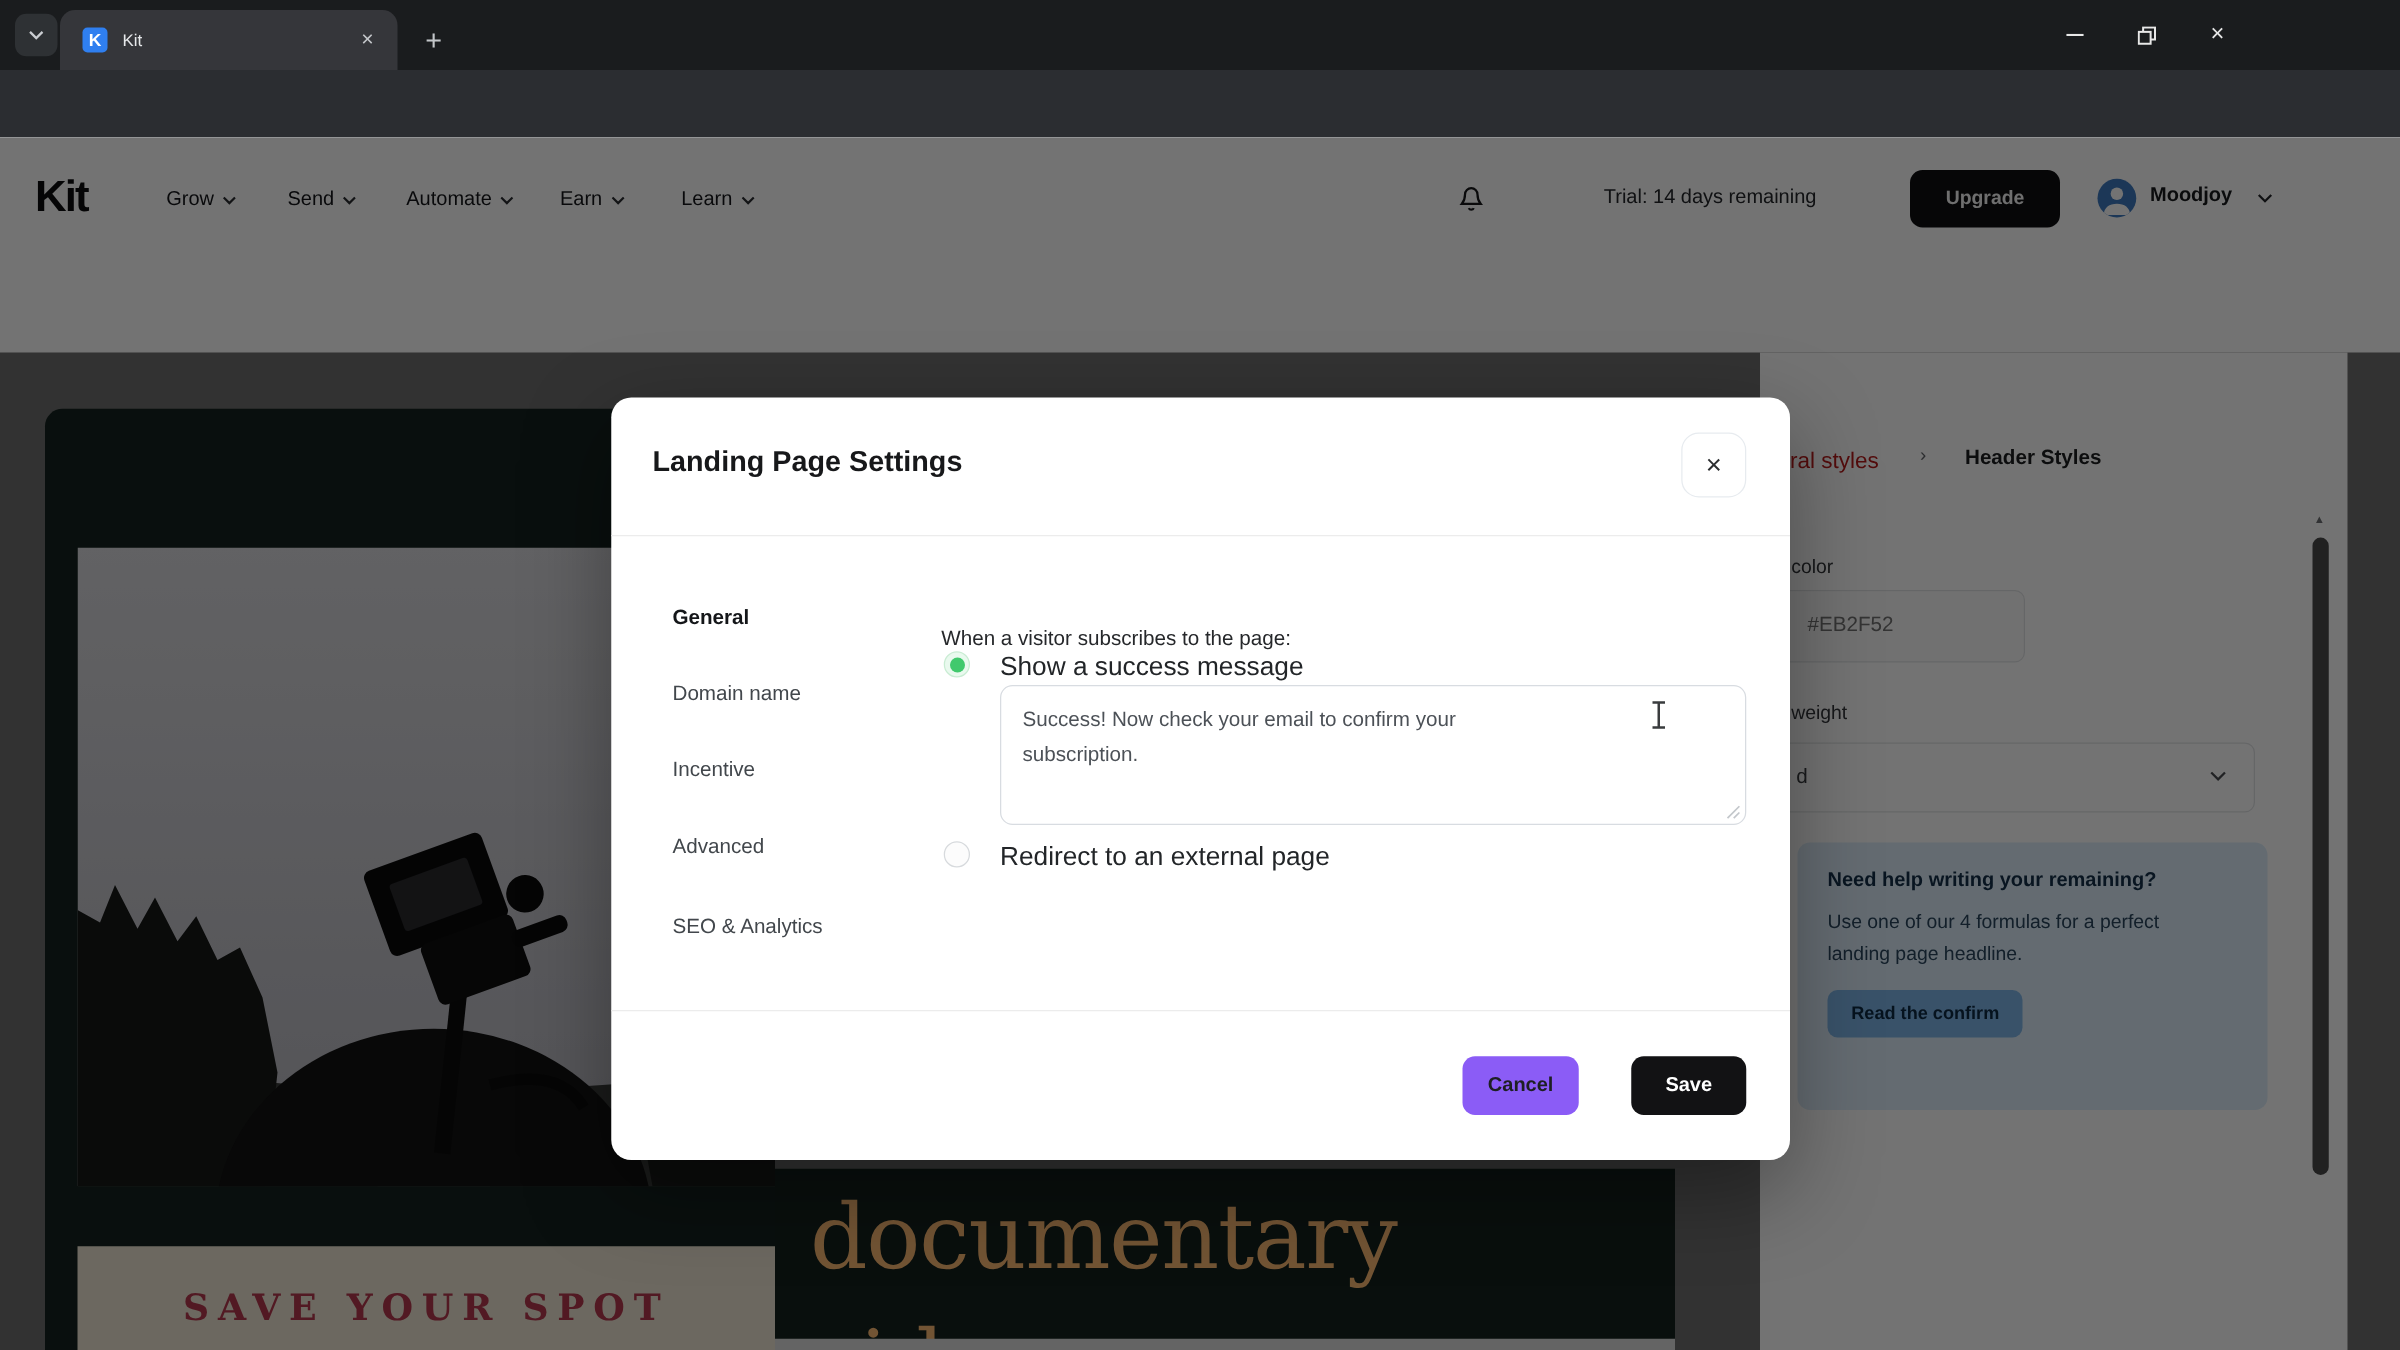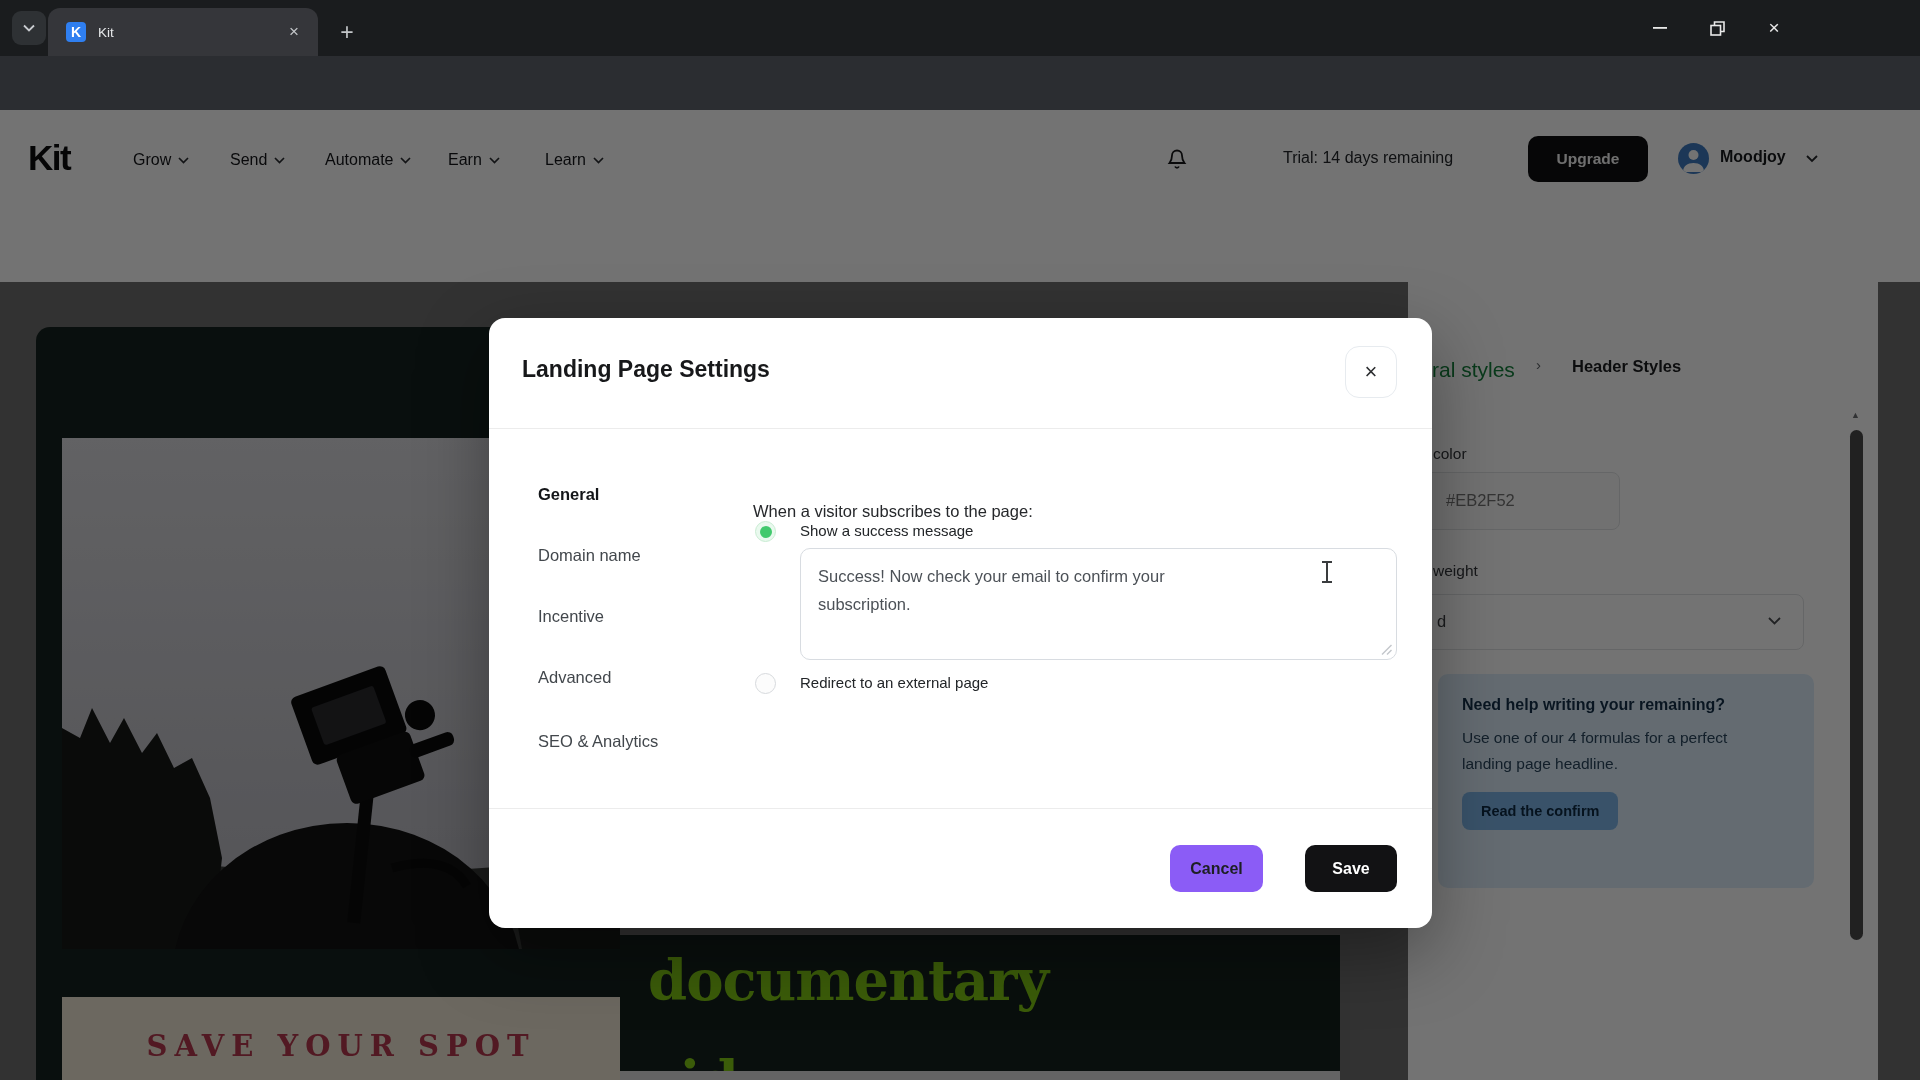--- a/index.html
+++ b/index.html
@@ -48,27 +48,27 @@
 
   
   .previewA { left:36px; top:217px; width:584px; height:753px; background:#15231f; border-radius:14px 14px 0 0; overflow:hidden; }
   .photo { left:26px; top:111px; width:558px; height:511px; }
   .cream-panel { left:26px; top:622px; width:558px; height:131px; background:#efe6d4; overflow:hidden; text-align:center;margin-top:48px; }
   .spot-heading { margin-top:32px; font-family:"DejaVu Serif",serif; font-weight:700; font-size:29px; letter-spacing:7px; color:#b5394e; }
   .spot-input { position:absolute; left:40px; top:99px; width:478px; height:40px; border:2px solid #2c2c2c; background:rgba(255,255,255,0.35); }
 
   
   .panelB { left:620px; top:825px; width:720px; height:145px; background:#14231e; overflow:hidden; }
-  .doc-word { position:absolute; left:28px; top:12px; font-family:"DejaVu Serif",serif; font-weight:700; font-size:56px; letter-spacing:-1px; color:#84cc16; white-space:nowrap; }
+  .doc-word { position:absolute; left:28px; top:12px; font-family:"DejaVu Serif",serif; font-weight:400; font-size:72px; letter-spacing:-1px; color:#fdba74; white-space:nowrap; }
   .doc-word2 { top:113px; }
   .b-strip { position:absolute; left:0; top:136px; width:720px; height:9px; background:#dedede; }
 
   
   .sidebar { left:1408px; top:172px; width:470px; height:798px; background:#fff; }
-  .crumb-prefix { position:absolute; left:24px; top:76px; font-size:21px; color:#15803d; }
+  .crumb-prefix { position:absolute; left:24px; top:76px; font-size:18px; color:#b91c1c; }
   .crumb-sep { position:absolute; left:128px; top:74px; color:#5f6368; font-size:15px; }
   .crumb-current { position:absolute; left:164px; top:75px; font-size:16.5px; font-weight:600; color:#1c1d1f; }
   .color-label { position:absolute; left:25px; top:163px; font-size:15.5px; color:#33363a; }
   .hex-input { position:absolute; left:0; top:190px; width:212px; height:58px; border:1px solid #e1e3e5; border-radius:0 8px 8px 0; background:#fbfbfb; }
   .hex-value { position:absolute; left:37px; top:18px; font-size:16.5px; color:#737373; }
   .weight-label { position:absolute; left:25px; top:280px; font-size:15.5px; color:#33363a; }
   .weight-select { position:absolute; left:0; top:312px; width:396px; height:56px; border:1px solid #e1e3e5; border-radius:0 8px 8px 0; background:#fff; }
   .weight-value { position:absolute; left:28px; top:17px; font-size:16.5px; color:#3a3d40; }
   .weight-chev { position:absolute; right:22px; top:22px; color:#4a4d50; }
   .help-card { position:absolute; left:30px; top:392px; width:376px; height:214px; background:#ddeefb; border-radius:10px; padding:22px 24px; }
@@ -84,21 +84,21 @@
   .modal-title { position:absolute; left:33px; top:38px; font-size:23px; font-weight:600; color:#17181a; }
   .modal-close { position:absolute; left:856px; top:28px; width:52px; height:52px; border:1.5px solid #e7ebef; border-radius:14px; display:flex; align-items:center; justify-content:center; font-size:22px; color:#2c2e30; background:#fff; }
   .modal-hdiv { position:absolute; left:0; top:110px; width:943px; height:1px; background:#ececec; }
   .m-nav-item { position:absolute; left:49px; font-size:16.5px; font-weight:500; color:#42474c; }
   .m-nav-item.sel { font-weight:600; color:#141619; }
   .m-prompt { position:absolute; left:264px; top:184px; font-size:16.5px; color:#26282b; }
   .radio { position:absolute; width:21px; height:21px; border-radius:50%; }
   .radio.on { left:266px; top:203px; background:#e9f9ee; border:1px solid #c9ecd3; display:flex; align-items:center; justify-content:center; }
   .radio.on .dot { width:12px; height:12px; border-radius:50%; background:#41c96d; }
   .radio.off { left:266px; top:355px; background:#fcfcfc; border:1.5px solid #d7dadd; }
-  .m-opt-label { position:absolute; left:311px; font-size:15px; color:#222528; }
+  .m-opt-label { position:absolute; left:311px; font-size:21px; color:#222528; }
   .m-textarea { position:absolute; left:311px; top:230px; width:597px; height:112px; border:1.5px solid #d8dce1; border-radius:10px; background:#fff; padding:13px 17px; }
   .m-textarea .txt { width:440px; font-size:16.5px; line-height:28px; color:#4c5157; }
   .resize-h { position:absolute; right:3px; bottom:3px; }
   .ibeam { position:absolute; left:832px; top:243px; width:12px; height:22px; }
   .ibeam i { position:absolute; background:#3a3c3e; }
   .m-fdiv { position:absolute; left:0; top:490px; width:943px; height:1px; background:#ececec; }
   .m-btn { position:absolute; top:527px; height:47px; border-radius:10px; font-size:16px; font-weight:600; display:flex; align-items:center; justify-content:center; }
   .m-cancel { left:681px; width:93px; background:#8b5cf6; color:#1d1f23; }
   .m-save { left:816px; width:92px; background:#121214; color:#ffffff; }
 </style>

